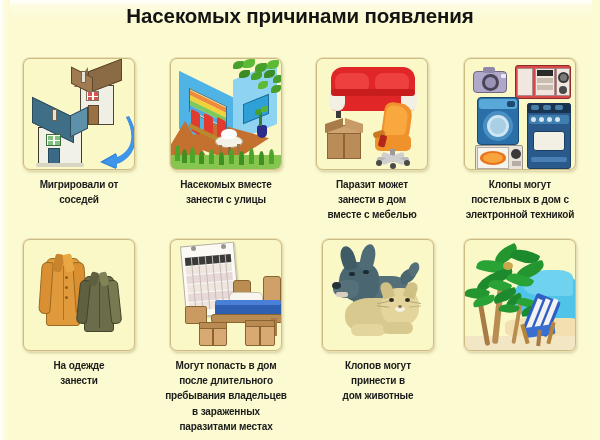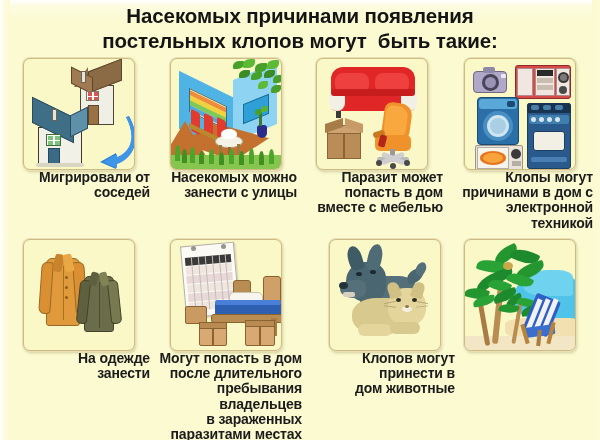--- a/index.html
+++ b/index.html
@@ -66,27 +66,27 @@
     border-radius: 7px;
     background: #fbf8c8;
     border: 1px solid #cdbb84;
     box-shadow: 0 0 0 1px #e9dfb4, 1px 2px 3px rgba(120,100,50,0.30);
     position: relative;
     overflow: hidden;
   }
   .tile .scene { position: absolute; inset: 0; }
 
   .caption {
-    font-size: 14px;
+    margin-top: 7px;
+    font-size: 10px;
     line-height: 15.2px;
     font-weight: bold;
     color: #1b1b1b;
     letter-spacing: -0.15px;
     white-space: pre-line;
-    text-align: right;
   }
 
   
   .sh { position: absolute; }
 
   
 
   
   .grassblade {
     position: absolute;
@@ -111,21 +111,20 @@
 </style>
 </head>
 <body>
 
 <div id="page">
   <div class="edge-left"></div>
   <div class="edge-right"></div>
 
   <div id="title">
     <span class="ln">Насекомых причинами появления</span>
-    <span class="ln">постельных клопов могут  быть такие:</span>
   </div>
 
   <div class="row" id="row1">
 
     <div class="cell" style="left:8px; width:142px;">
       <div class="tile">
         <div class="scene">
 
           <div class="sh" style="left:56px; top:26px; width:34px; height:40px; background:#f0efe6; border:1px solid #4a4635;"></div>
           <div class="sh" style="left:50px; top:8px; width:0; height:0; border-left:14px solid transparent; border-right:0 solid transparent; border-bottom:20px solid #8c6a46;"></div>
@@ -215,21 +214,21 @@
             <div class="leaf" style="left:36px; top:1px; width:12px; height:9px; background:#5cba36;"></div>
             <div class="leaf" style="left:8px; top:11px; width:11px; height:8px; background:#3b8c24;"></div>
             <div class="leaf" style="left:20px; top:13px; width:11px; height:8px;"></div>
             <div class="leaf" style="left:33px; top:11px; width:11px; height:8px; background:#3b8c24;"></div>
             <div class="leaf" style="left:42px; top:16px; width:10px; height:8px;"></div>
             <div class="leaf" style="left:27px; top:22px; width:10px; height:8px; background:#5cba36;"></div>
             <div class="leaf" style="left:40px; top:26px; width:10px; height:8px;"></div>
           </div>
         </div>
       </div>
-      <div class="caption">Насекомых можно
+      <div class="caption">Насекомых вместе
 занести с улицы</div>
     </div>
 
     <div class="cell" style="left:301px; width:142px;">
       <div class="tile">
         <div class="scene">
 
           <div class="sh" style="left:14px; top:8px; width:84px; height:30px; background:#e02626; border-radius:12px 12px 4px 4px;"></div>
           <div class="sh" style="left:18px; top:14px; width:34px; height:20px; background:#ef4040; border-radius:8px;"></div>
           <div class="sh" style="left:58px; top:14px; width:34px; height:20px; background:#ef4040; border-radius:8px;"></div>
@@ -254,21 +253,21 @@
           <div class="sh" style="left:73px; top:90px; width:5px; height:10px; background:#9a9a9a;"></div>
           <div class="sh" style="left:60px; top:98px; width:32px; height:5px; background:#b9b9b9; border-radius:3px;"></div>
           <div class="sh" style="left:64px; top:97px; width:24px; height:5px; background:#cfcfcf; border-radius:3px; transform:rotate(-22deg);"></div>
           <div class="sh" style="left:64px; top:97px; width:24px; height:5px; background:#cfcfcf; border-radius:3px; transform:rotate(22deg);"></div>
           <div class="sh" style="left:59px; top:101px; width:6px; height:6px; background:#4a4a4a; border-radius:50%;"></div>
           <div class="sh" style="left:87px; top:101px; width:6px; height:6px; background:#4a4a4a; border-radius:50%;"></div>
           <div class="sh" style="left:73px; top:104px; width:6px; height:6px; background:#4a4a4a; border-radius:50%;"></div>
         </div>
       </div>
       <div class="caption">Паразит может
-попасть в дом
+занести в дом
 вместе с мебелью</div>
     </div>
 
     <div class="cell" style="left:447px; width:146px;">
       <div class="tile">
         <div class="scene">
 
           <div class="sh" style="left:8px; top:12px; width:34px; height:22px; background:#b0a8c8; border-radius:4px; border:1px solid #6f6884;"></div>
           <div class="sh" style="left:18px; top:8px; width:12px; height:6px; background:#8f88a8; border-radius:2px;"></div>
           <div class="sh" style="left:17px; top:15px; width:17px; height:17px; background:#4a4458; border-radius:50%;"></div>
@@ -308,21 +307,21 @@
           <div class="sh" style="left:64px; top:56px; width:40px; height:9px; background:#3f7fb0; border-radius:2px;"></div>
           <div class="sh" style="left:66px; top:58px; width:5px; height:5px; background:#d8e6f0; border-radius:50%;"></div>
           <div class="sh" style="left:74px; top:58px; width:5px; height:5px; background:#d8e6f0; border-radius:50%;"></div>
           <div class="sh" style="left:82px; top:58px; width:5px; height:5px; background:#d8e6f0; border-radius:50%;"></div>
           <div class="sh" style="left:90px; top:58px; width:5px; height:5px; background:#d8e6f0; border-radius:50%;"></div>
           <div class="sh" style="left:68px; top:72px; width:32px; height:20px; background:#f2efe4; border-radius:3px; border:1px solid #1b3e62;"></div>
           <div class="sh" style="left:66px; top:98px; width:36px; height:5px; background:#4a7fb5; border-radius:2px;"></div>
         </div>
       </div>
       <div class="caption">Клопы могут
-причинами в дом с
+постельных в дом с
 электронной техникой</div>
     </div>
   </div>
 
   <div class="row" id="row2">
 
     <div class="cell" style="left:8px; width:142px;">
       <div class="tile">
         <div class="scene">
 
@@ -388,21 +387,21 @@
           <div class="sh" style="left:41px; top:88px; width:1.5px; height:18px; background:#8a6430;"></div>
         </div>
       </div>
       <div class="caption">Могут попасть в дом
 после длительного
 пребывания владельцев
 в зараженных
 паразитами местах</div>
     </div>
 
-    <div class="cell" style="left:315px; width:140px;">
+    <div class="cell" style="left:308px; width:140px;">
       <div class="tile">
         <div class="scene">
 
           <div class="sh" style="left:30px; top:36px; width:56px; height:40px; background:#56707a; border-radius:40% 30% 30% 40%;"></div>
           <div class="sh" style="left:16px; top:22px; width:40px; height:40px; background:#4a6670; border-radius:48% 40% 40% 52%;"></div>
           <div class="sh" style="left:18px; top:6px; width:14px; height:24px; background:#3f5b66; border-radius:60% 60% 20% 40%; transform:rotate(-16deg);"></div>
           <div class="sh" style="left:38px; top:4px; width:14px; height:26px; background:#4f6b76; border-radius:60% 60% 40% 20%; transform:rotate(12deg);"></div>
           <div class="sh" style="left:10px; top:40px; width:26px; height:18px; background:#56707a; border-radius:50% 30% 40% 50%;"></div>
           <div class="sh" style="left:9px; top:42px; width:9px; height:7px; background:#23333a; border-radius:50%;"></div>
           <div class="sh" style="left:26px; top:32px; width:6px; height:4px; background:#1a2a30; border-radius:50%;"></div>

